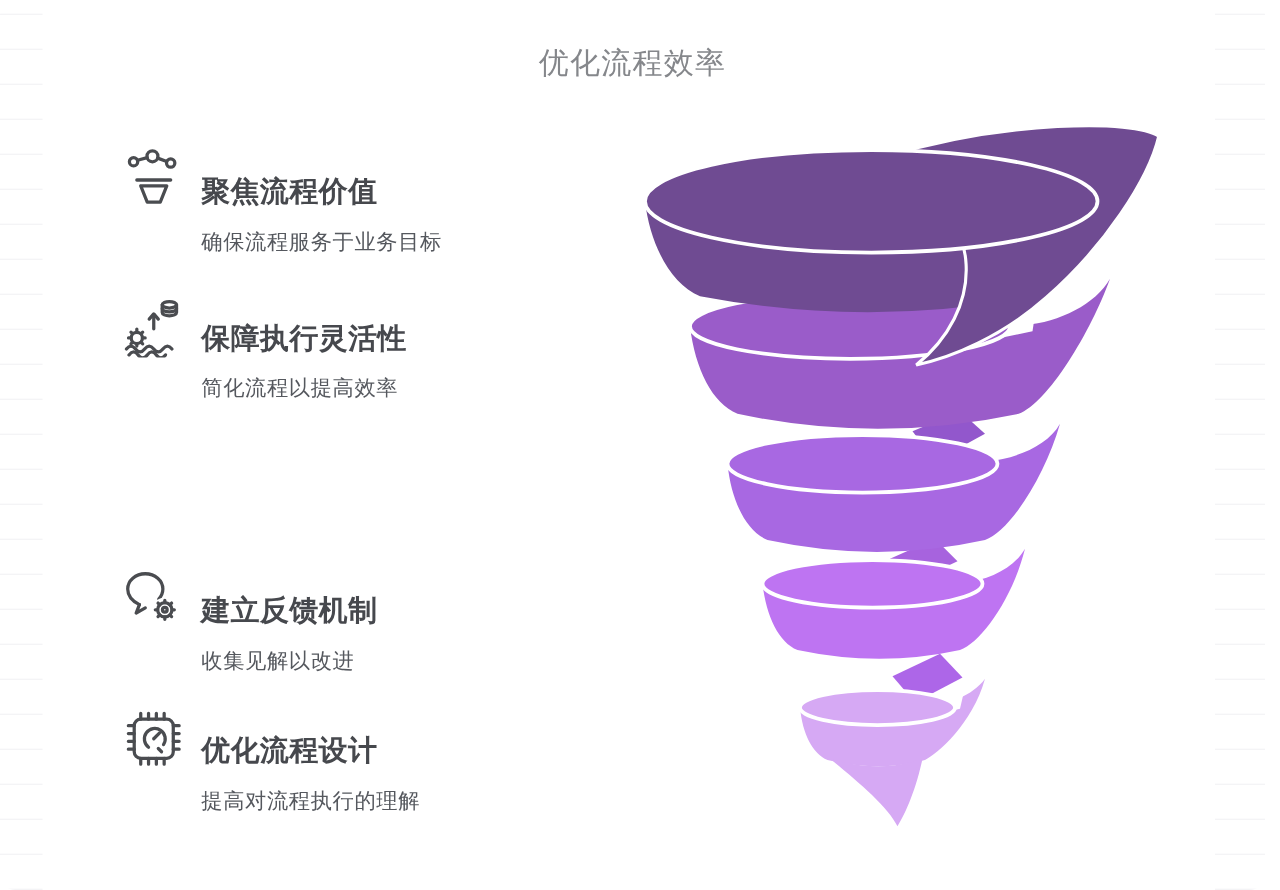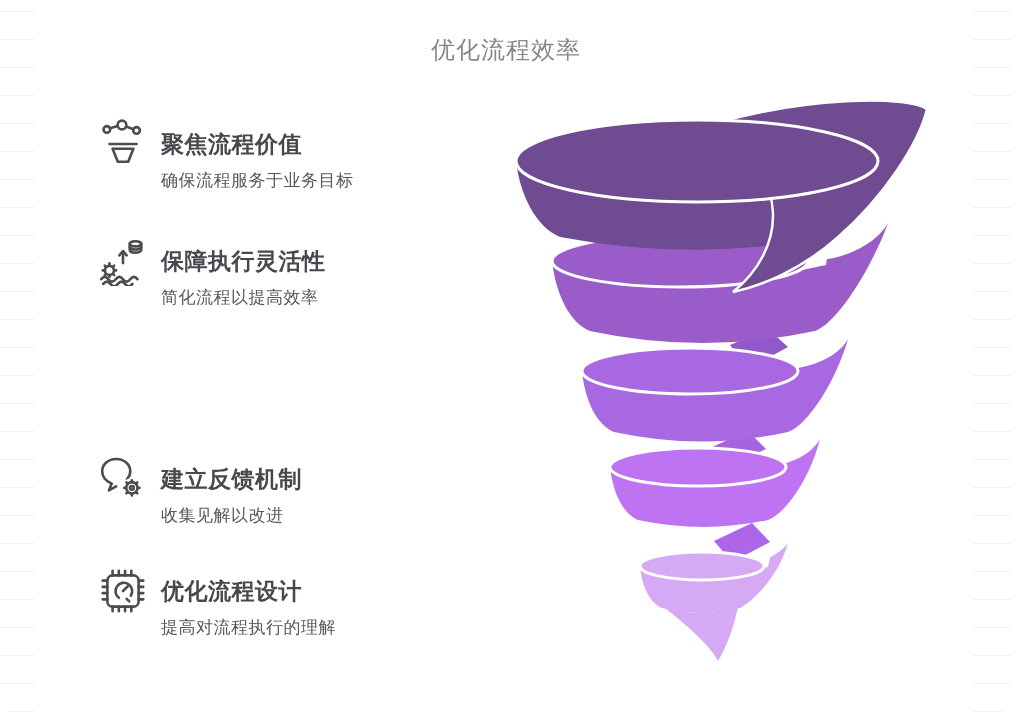--- a/index.html
+++ b/index.html
@@ -17,24 +17,24 @@
   .ruling.left{left:0;width:34px;}
   .ruling.right{right:0;width:40px;}
 
   .main-title{
     position:absolute;top:34px;left:0;right:0;z-index:1;
     text-align:center;font-size:24px;font-weight:500;color:#85878B;letter-spacing:1px;
   }
 
   .items{position:absolute;left:98px;top:0;width:340px;z-index:1;}
   .item{position:absolute;left:0;width:340px;}
-  .item-head{display:flex;align-items:center;gap:13px;}
+  .item-head{display:flex;align-items:flex-end;gap:13px;}
   .item-head svg{flex:0 0 auto;display:block;}
   .item-title{font-size:23px;font-weight:bold;color:#46484D;letter-spacing:0.5px;}
-  .item-desc{margin-left:63px;font-size:17px;color:#55585E;letter-spacing:0.5px;}
+  .item-desc{margin-left:63px;margin-top:13px;font-size:17px;color:#55585E;letter-spacing:0.5px;}
 
   .icon g{fill:none;stroke-width:2.5;stroke-linecap:round;stroke-linejoin:round;}
 
   .funnel{position:absolute;left:490px;top:95px;width:455px;height:575px;z-index:1;}
 </style>
 </head>
 <body>
 
 <div class="stage">
   <div class="ruling left"></div>

